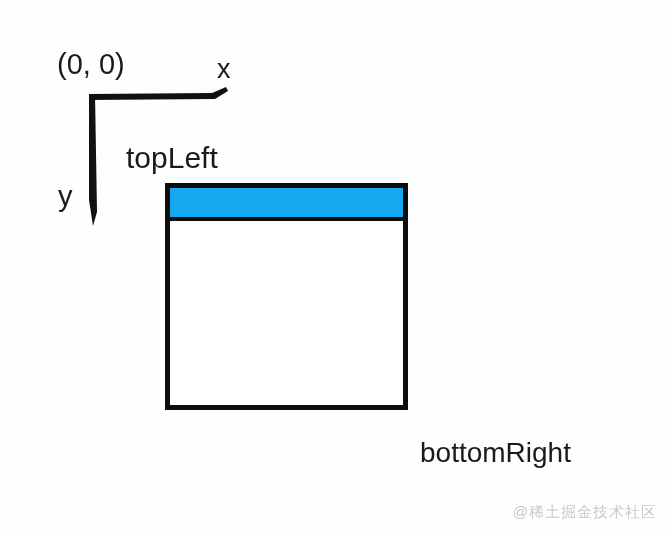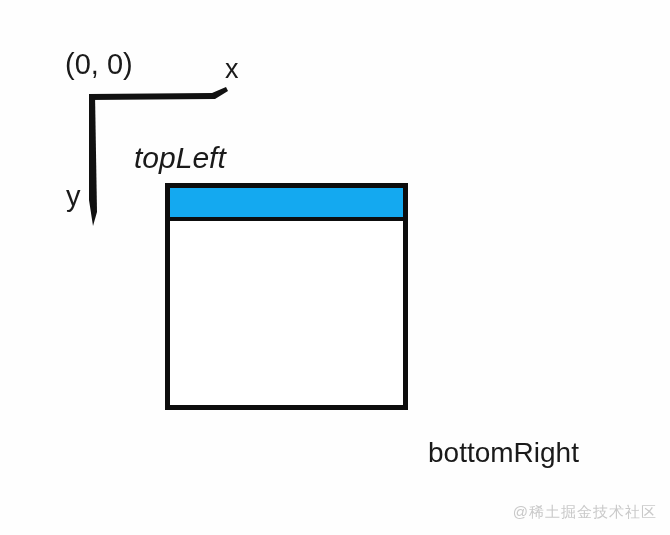--- a/index.html
+++ b/index.html
@@ -16,42 +16,40 @@
     height: 535px;
     background: #fefefe;
     overflow: hidden;
     color: #1a1a1a;
   }
   .label {
     position: absolute;
     white-space: nowrap;
     line-height: 1;
     color: #1a1a1a;
-    margin-left: 8px;
   }
   .origin-label {
     left: 57px;
     top: 50px;
     font-size: 29px;
   }
   .x-axis-label {
     left: 217px;
     top: 56px;
     font-size: 27px;
   }
   .y-axis-label {
     left: 58px;
     top: 182px;
     font-size: 29px;
   }
   .topleft-label {
     left: 126px;
     top: 143px;
     font-size: 30px;
-    font-style: italic;
   }
   .bottomright-label {
     left: 420px;
     top: 439px;
     font-size: 28px;
   }
   .axes-svg {
     position: absolute;
     left: 0;
     top: 0;

